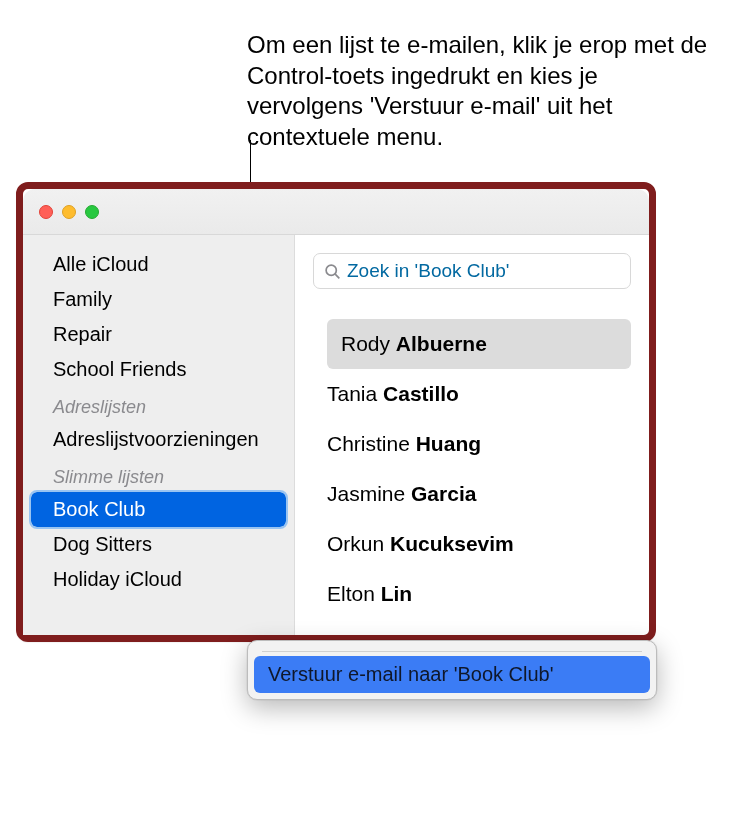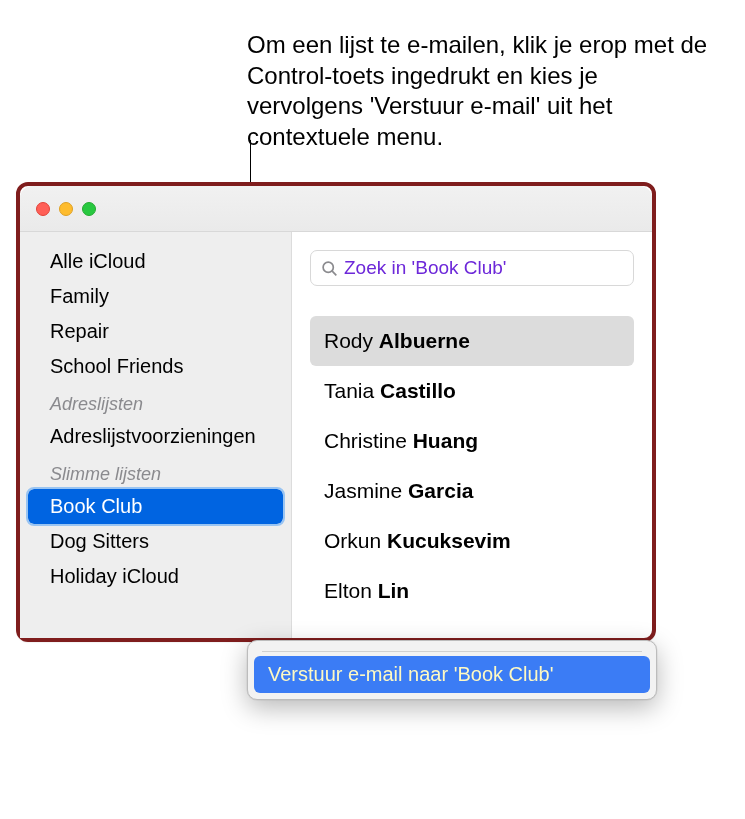--- a/index.html
+++ b/index.html
@@ -32,21 +32,21 @@
       width: 1px;
       height: 500px;
       background: #000;
     }
     .window {
       position: absolute;
       top: 182px;
       left: 16px;
       width: 640px;
       height: 460px;
-      border: 4px solid #7f1d1d;
+      border: 7px solid #7f1d1d;
       border-radius: 12px;
       background: #fff;
       overflow: visible;
       box-shadow: 0 1px 1px rgba(0,0,0,0.05);
     }
     .titlebar {
       height: 46px;
       display: flex;
       align-items: center;
       padding-left: 16px;
@@ -106,21 +106,21 @@
     }
     .search-field {
       display: flex;
       align-items: center;
       width: 100%;
       height: 36px;
       border: 1px solid #d8d8d8;
       border-radius: 7px;
       background: #fff;
       padding: 0 10px;
-      color: #6d28d9;
+      color: #0369a1;
       font-size: 19px;
       gap: 6px;
     }
     .search-icon-svg {
       width: 17px;
       height: 17px;
       stroke: #8a8a8e;
       stroke-width: 2;
       fill: none;
     }
@@ -128,20 +128,21 @@
       margin-top: 30px;
     }
     .contact-row {
       padding: 13px 14px;
       font-size: 21px;
       color: #000;
       border-radius: 6px;
     }
     .contact-row.selected {
       background: #dcdcdc;
+      margin-left: 14px;
     }
     .contact-row b {
       font-weight: 700;
     }
     .context-menu {
       position: absolute;
       top: 640px;
       left: 247px;
       width: 410px;
       background: #f2f2f2;
@@ -152,21 +153,21 @@
       z-index: 10;
     }
     .menu-item {
       padding: 7px 14px;
       font-size: 20px;
       border-radius: 6px;
       color: #000;
     }
     .menu-item.highlighted {
       background: #3b7cf5;
-      color: #fef9c3;
+      color: #0f172a;
     }
     .menu-divider {
       height: 1px;
       background: #d0d0d0;
       margin: 4px 8px;
     }
   </style>
 </head>
 <body>
 

